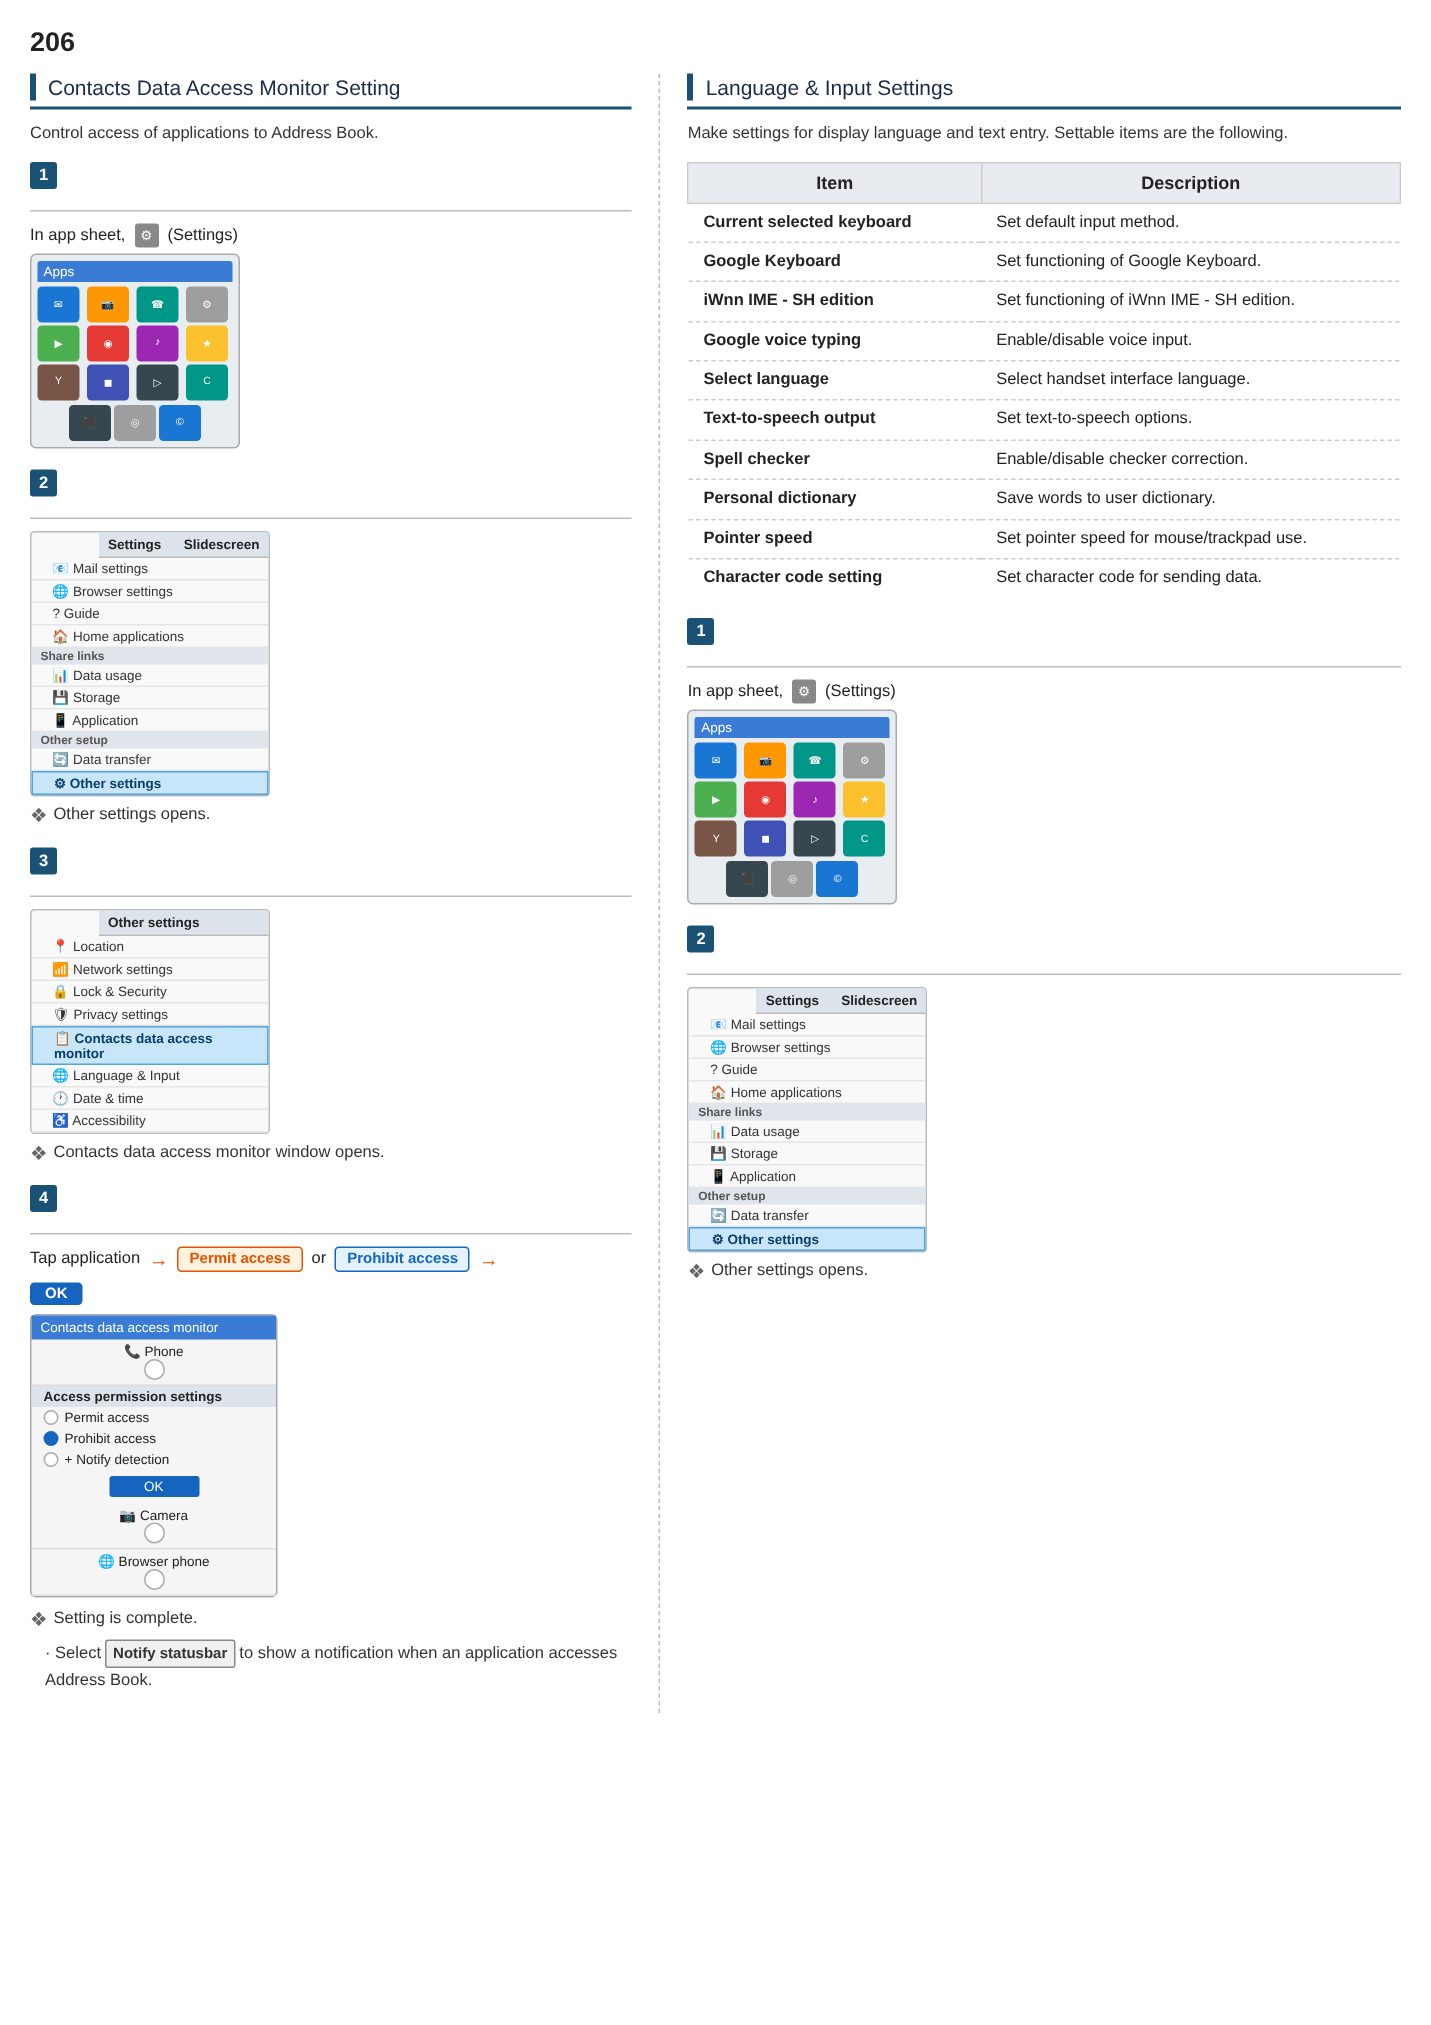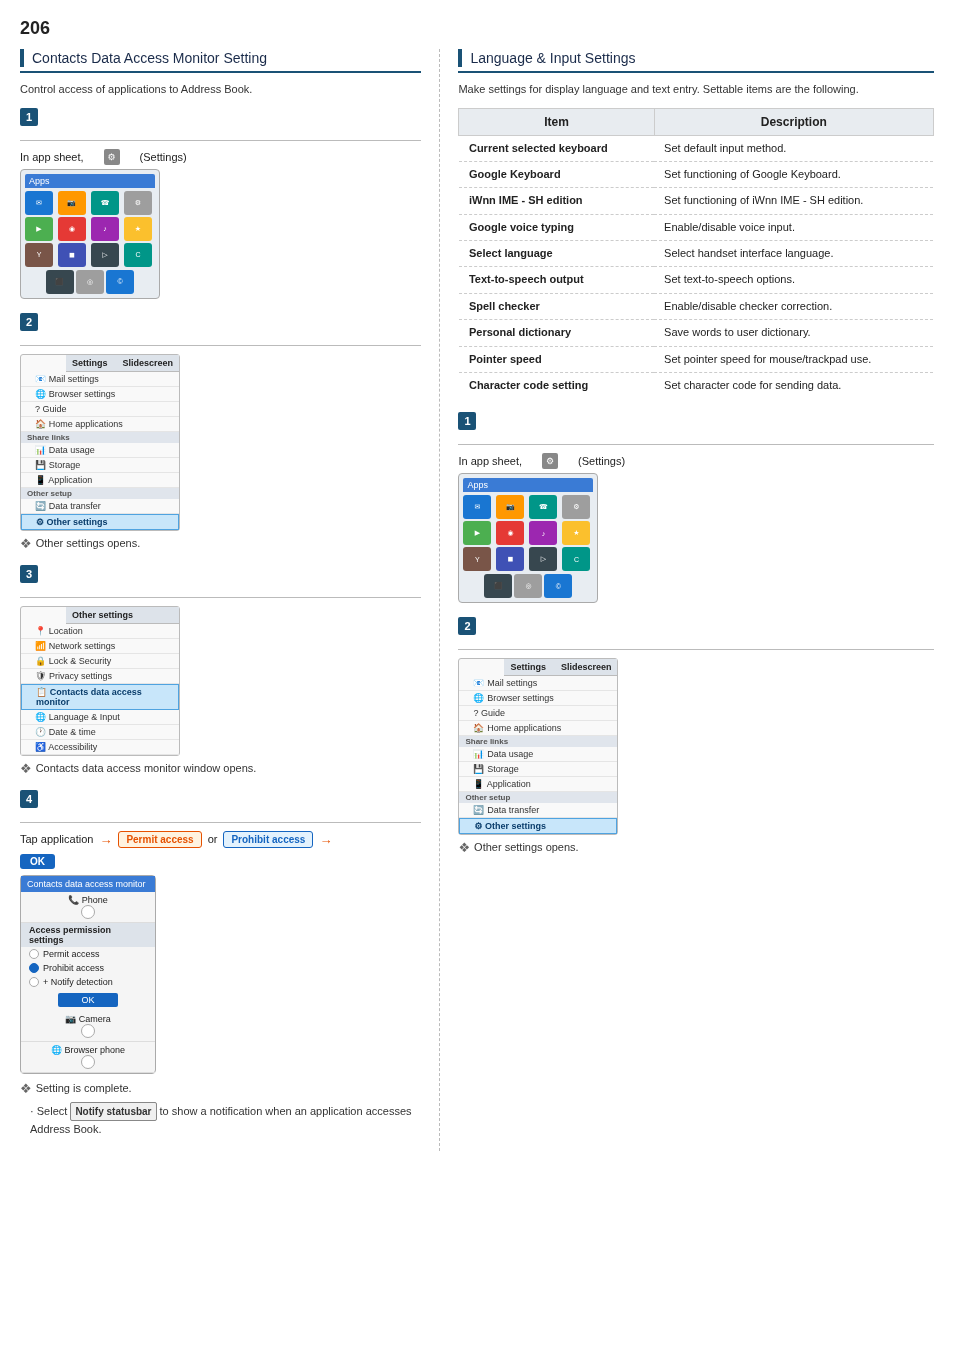--- a/index.html
+++ b/index.html
@@ -77,21 +77,21 @@
       margin-bottom: 14px;
     }
     .step-divider {
       border: none;
       border-top: 1px solid #bbb;
       margin: 8px 0;
     }
     .inline-row {
       display: flex;
       align-items: center;
-      gap: 20px;
+      gap: 6px;
       font-size: 11px;
       margin-bottom: 4px;
     }
     .settings-icon {
       width: 16px;
       height: 16px;
       background: #888;
       display: inline-flex;
       align-items: center;
       justify-content: center;
@@ -262,21 +262,21 @@
       border-radius: 3px;
       font-size: 10px;
       font-weight: bold;
     }
     .arrow-icon {
       font-size: 13px;
       color: #e65100;
     }
     
     .access-screen {
-      width: 136px;
+      width: 165px;
       border: 1px solid #aaa;
       border-radius: 4px;
       background: #f5f5f5;
       margin-bottom: 8px;
       font-size: 9px;
     }
     .access-screen-header {
       background: #3a7bd5;
       color: #fff;
       font-size: 9px;

